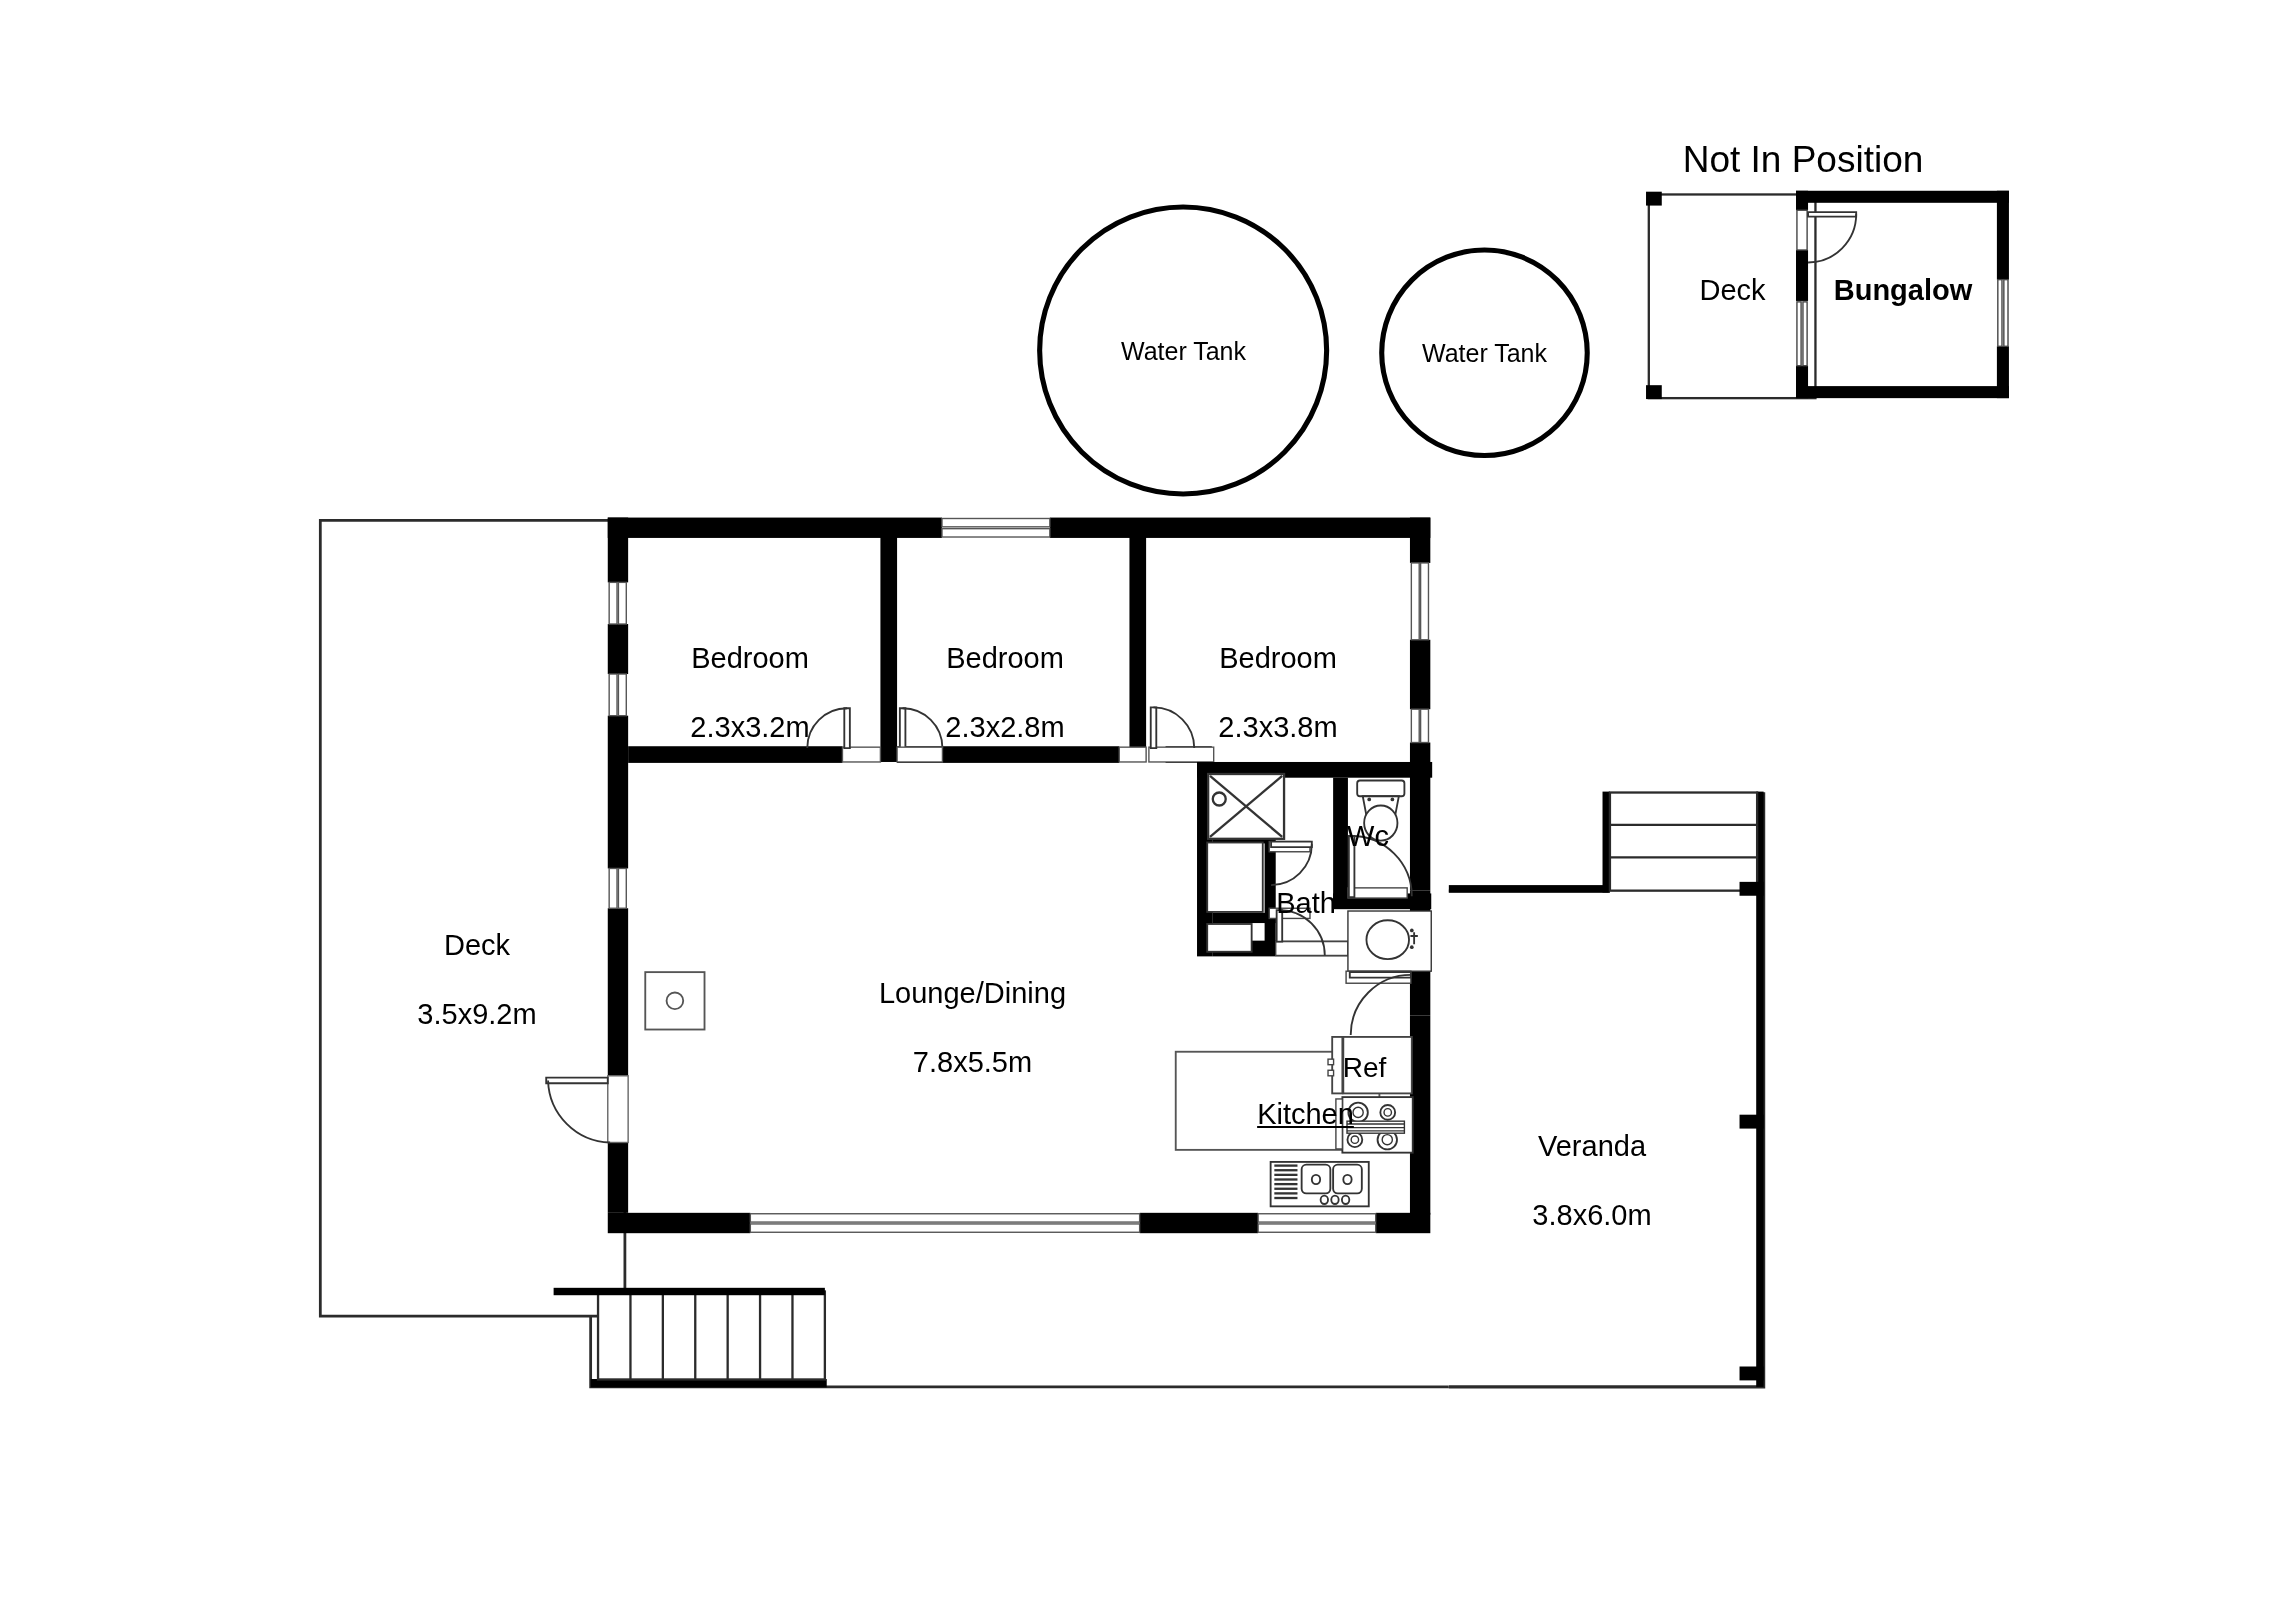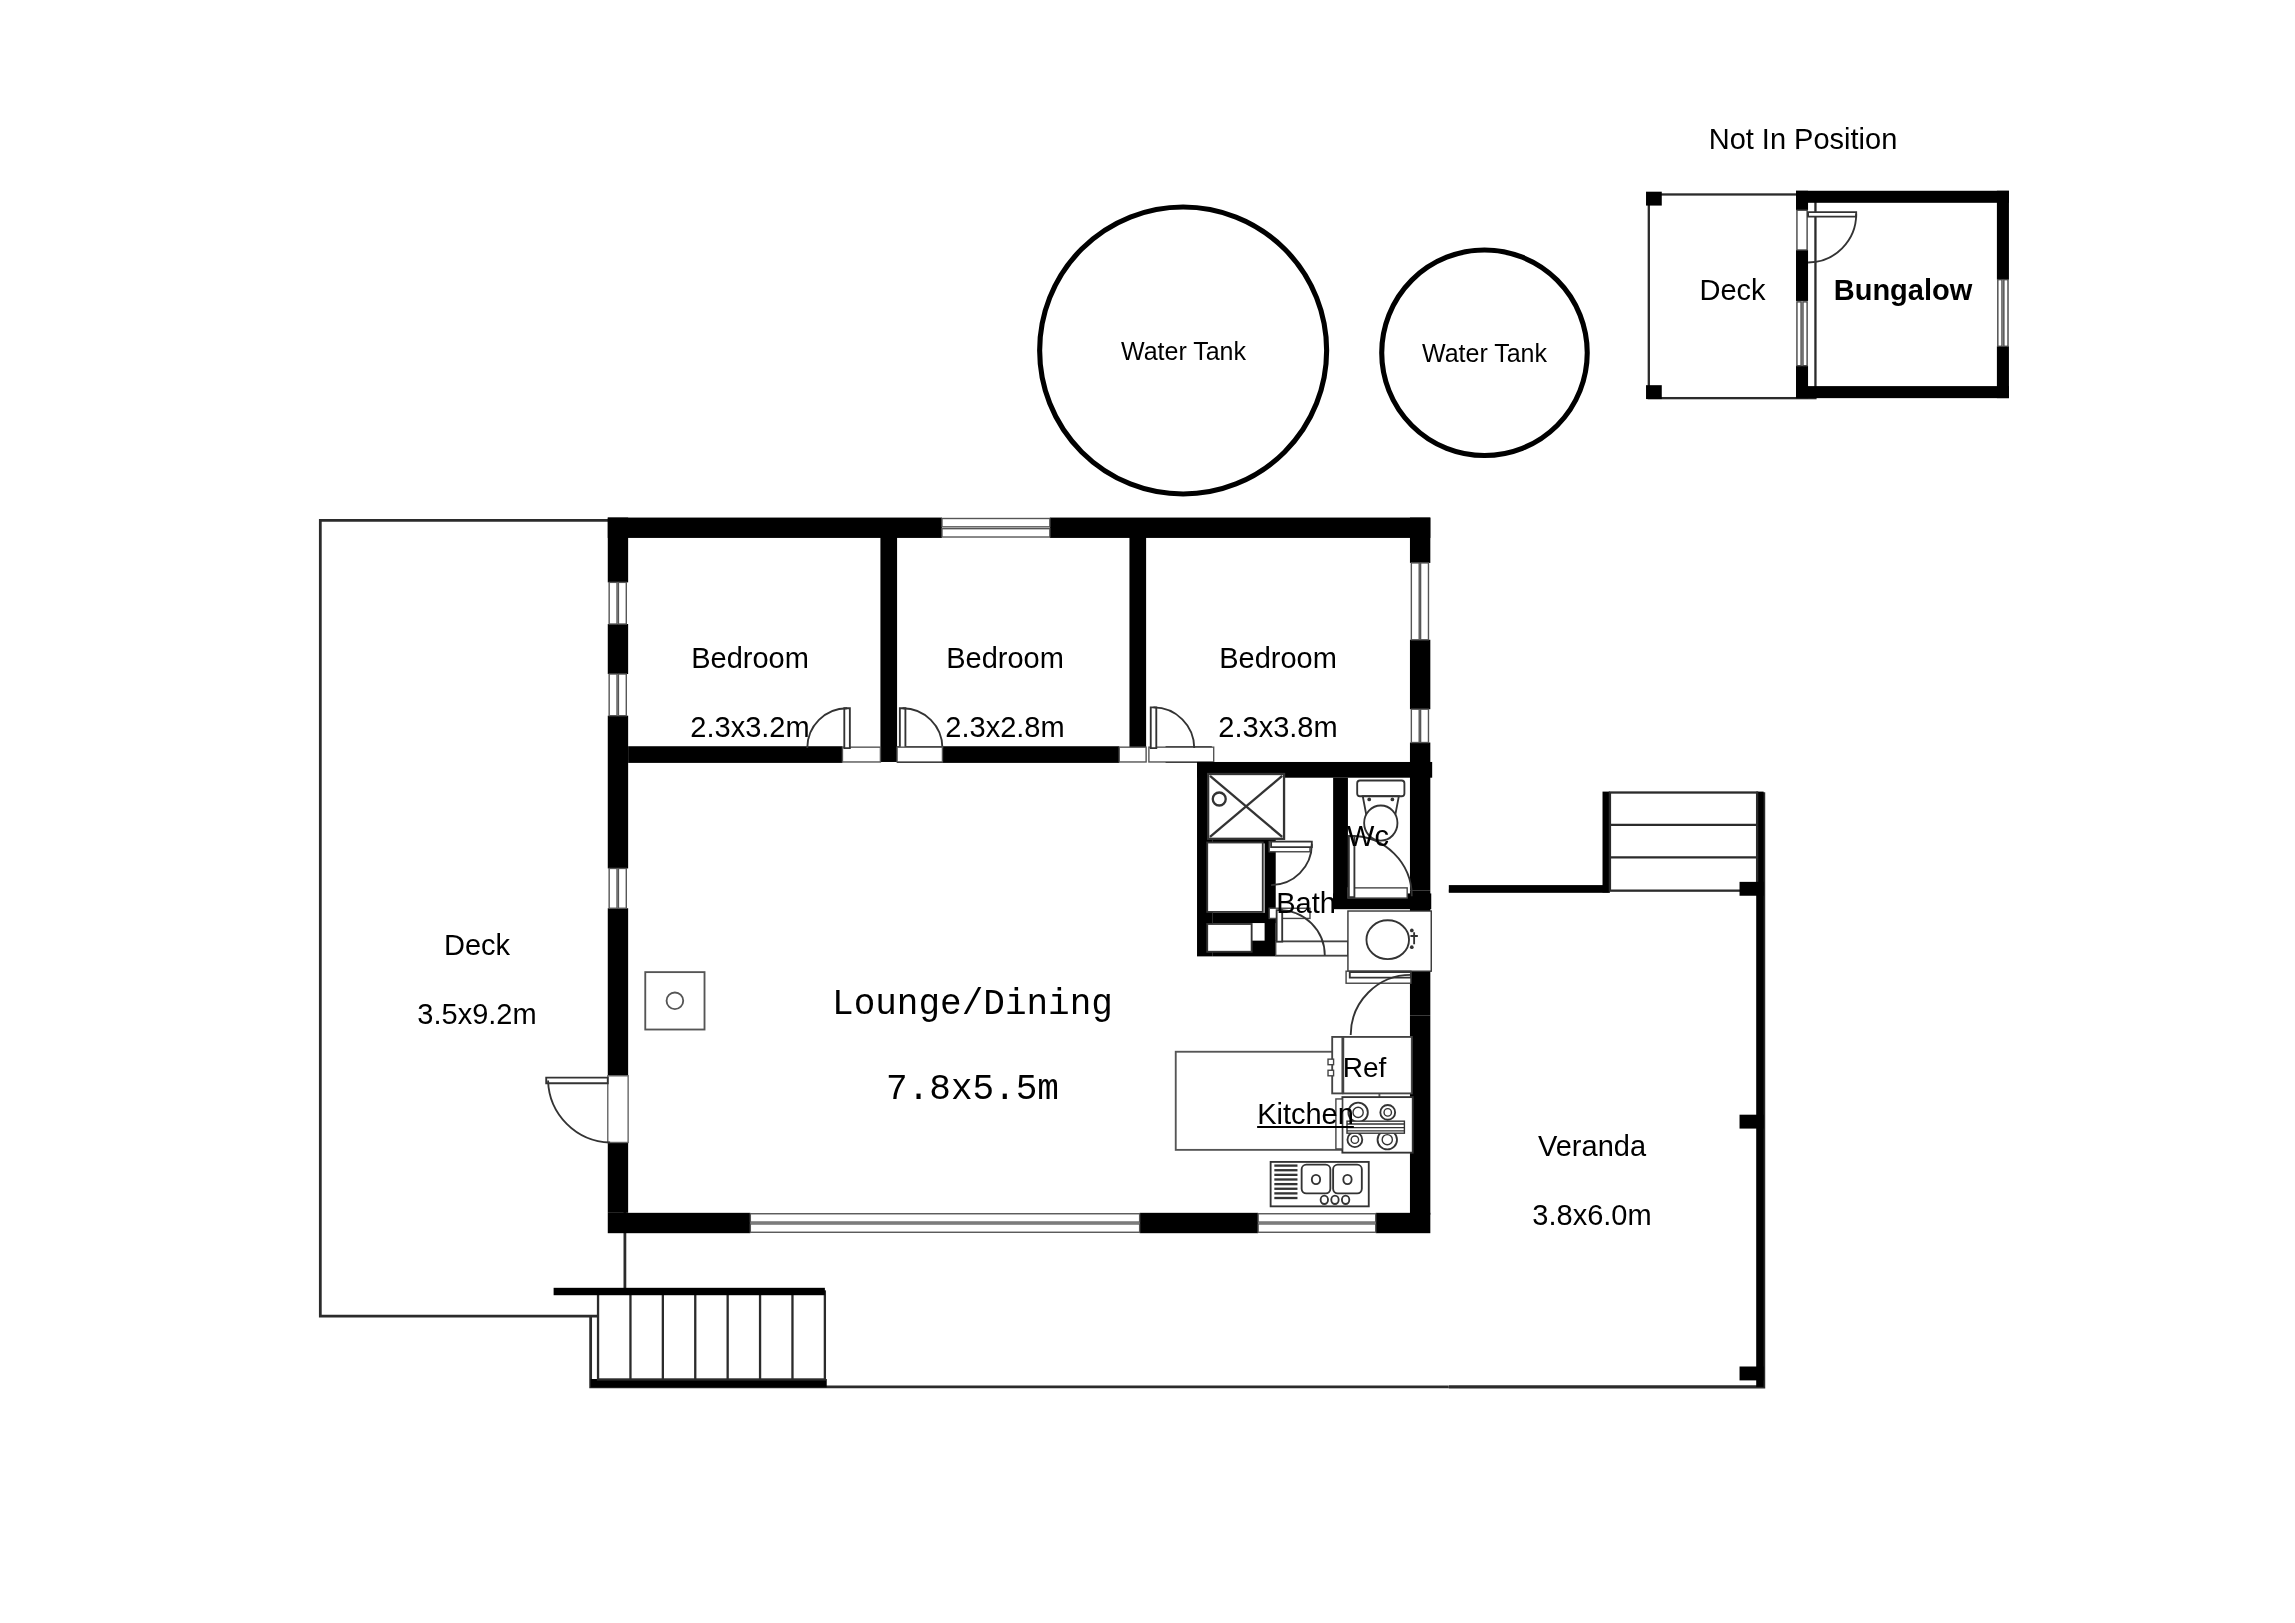--- a/index.html
+++ b/index.html
@@ -258,21 +258,21 @@
     <ellipse cx="2907" cy="2592" rx="8" ry="9" fill="#fff" stroke="#333" stroke-width="4"></ellipse>
   </g>
 
   <g>
     <rect x="1394" y="2100" width="128" height="124" fill="#fff" stroke="#555" stroke-width="4"></rect>
     <ellipse cx="1458" cy="2162" rx="18" ry="18" fill="#fff" stroke="#555" stroke-width="4"></ellipse>
   </g>
 
 </svg>
 
-<div class="lbl" style="left:1611px;top:122px;width:384px;font-size:29px;">Not In Position</div>
+<div class="lbl" style="left:1611px;top:138px;width:384px;font-size:37px;">Not In Position</div>
 
 <div class="lbl" style="left:1640px;top:273px;width:185px;font-size:29px;">Deck</div>
 
 <div class="lbl" style="left:1806px;top:273px;width:194px;font-size:29px;font-weight:bold;">Bungalow</div>
 
 <div class="lbl" style="left:1068px;top:337px;width:231px;font-size:25px;">Water Tank</div>
 
 <div class="lbl" style="left:1369px;top:339px;width:231px;font-size:25px;">Water Tank</div>
 
 <div class="lbl" style="left:648px;top:607px;width:204px;font-size:29px;">
@@ -288,21 +288,21 @@
 <div class="lbl" style="left:1176px;top:607px;width:204px;font-size:29px;">
   <span>Bedroom</span><br>
   <span>2.3x3.8m</span>
 </div>
 
 <div class="lbl" style="left:380px;top:894px;width:194px;font-size:29px;">
   <span>Deck</span><br>
   <span>3.5x9.2m</span>
 </div>
 
-<div class="lbl" style="left:829px;top:942px;width:287px;font-size:36px;font-family:Liberation Mono, monospace;">
+<div class="lbl" style="left:829px;top:942px;width:287px;font-size:29px;">
   <span>Lounge/Dining</span><br>
   <span>7.8x5.5m</span>
 </div>
 
 <div class="lbl" style="left:1241px;top:854px;width:130px;font-size:29px;margin-top:32px;">Bath</div>
 
 <div class="lbl" style="left:1317px;top:819px;width:102px;font-size:29px;">Wc</div>
 
 <div class="lbl" style="left:1227px;top:1097px;width:157px;font-size:29px;text-decoration:underline;">Kitchen</div>
 

